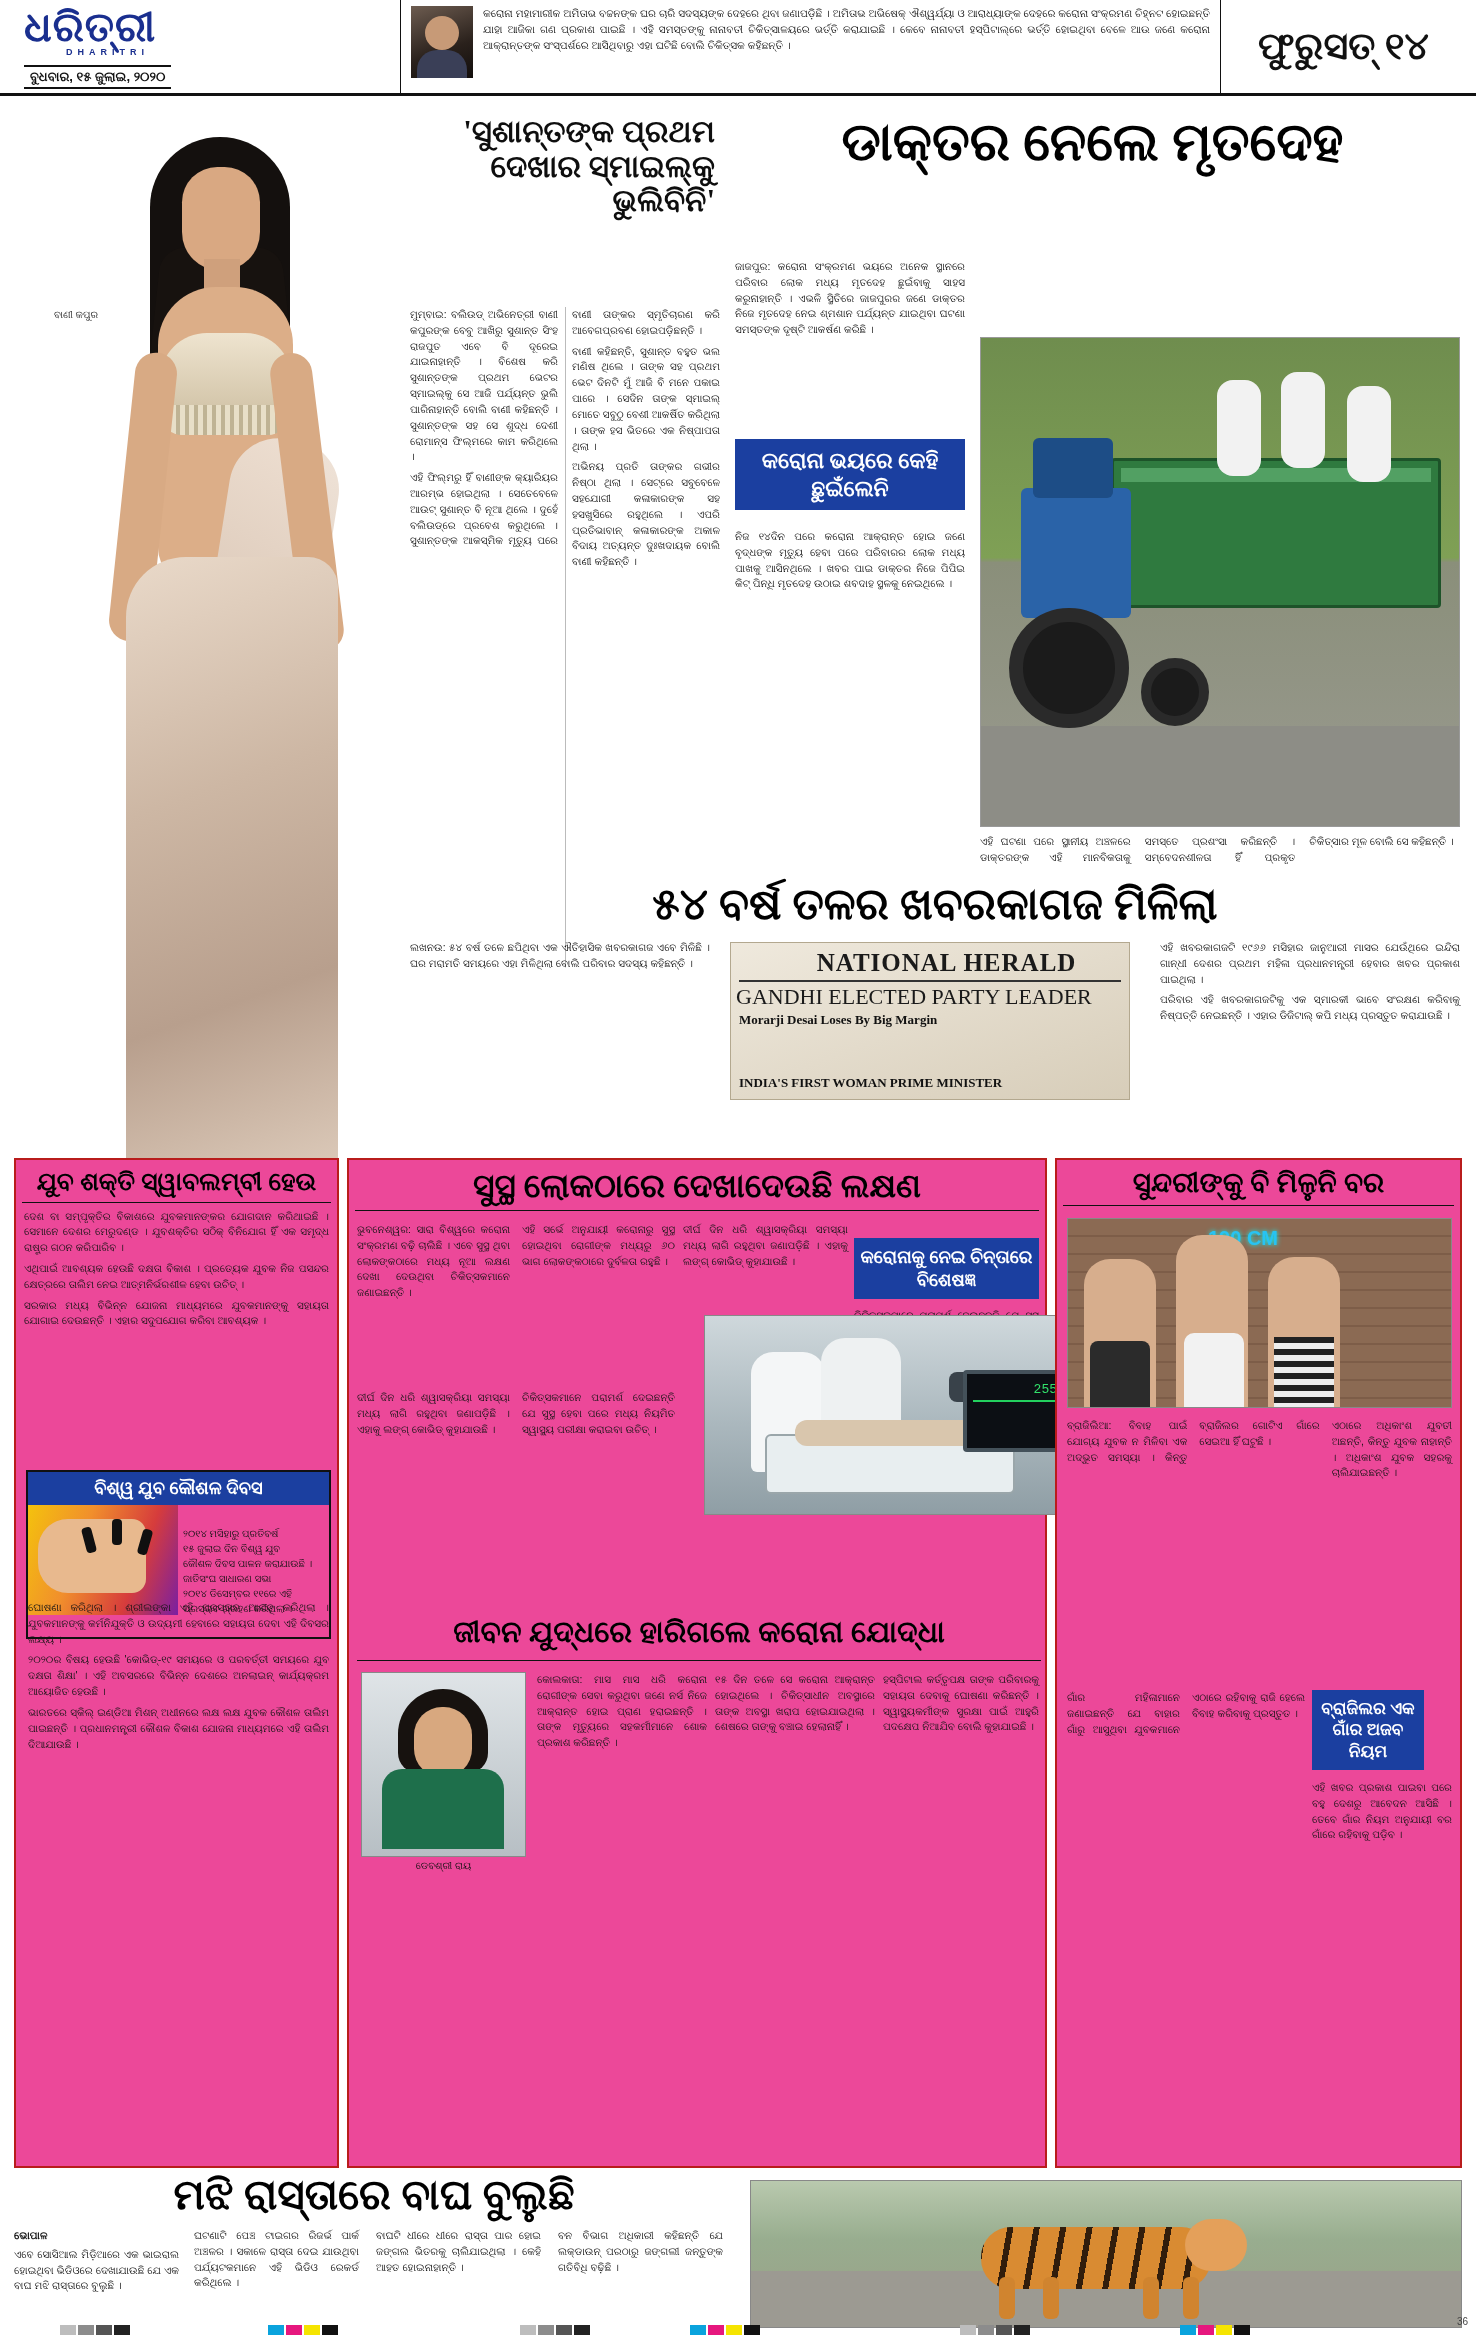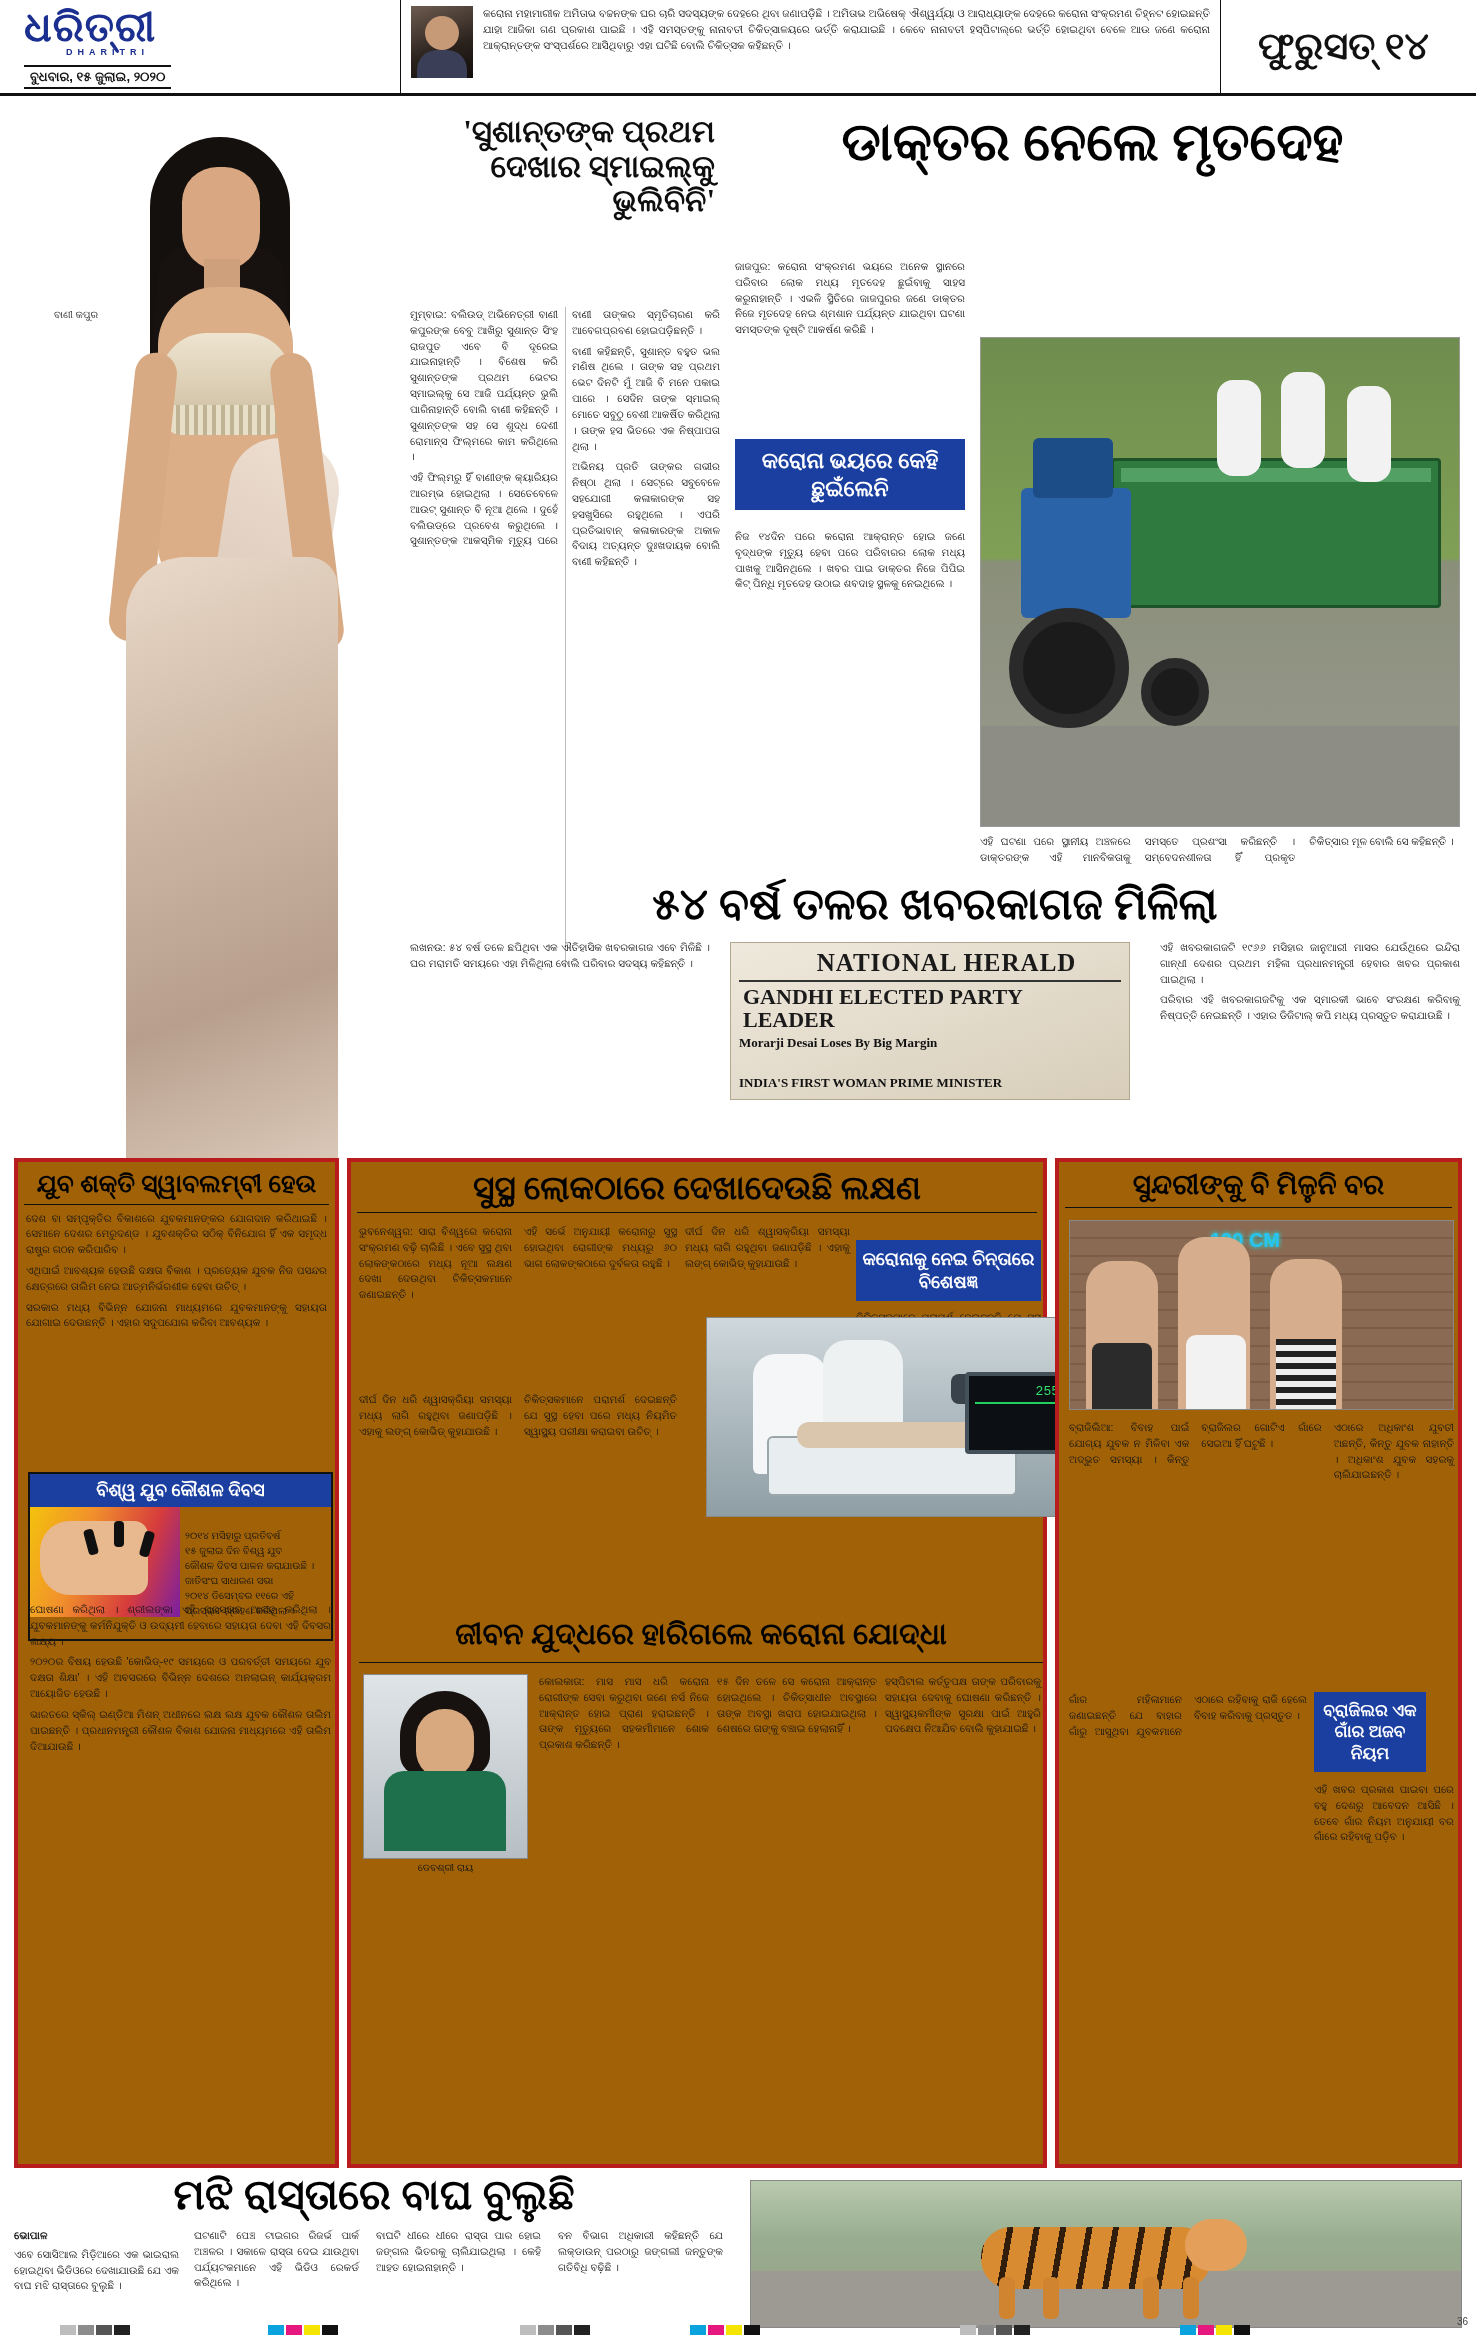--- a/index.html
+++ b/index.html
@@ -205,29 +205,29 @@
     background:linear-gradient(160deg,#efe9dd,#d7cdb9);
     border:1px solid #b3a88f; overflow:hidden;
     font-family:"Liberation Serif", serif;
   }
   .kh-clip .nh-title {
     font-size:25px; font-weight:bold; text-align:center; margin-top:6px;
     letter-spacing:1px; color:#1a1a1a;margin-left:33px;
   }
   .kh-clip .nh-rule { border-top:2px solid #333; margin:3px 8px; }
   .kh-clip .nh-head {
-    font-size:22px; font-weight:bold; margin:2px 12px; line-height:1.05; color:#1a1a1a;
+    font-size:22px; font-weight:normal; margin:2px 5px; line-height:1.05; color:#1a1a1a;
   }
   .kh-clip .nh-sub { font-size:13px; margin:4px 8px; font-weight:bold; }
   .kh-clip .nh-bottom {
     position:absolute; left:8px; bottom:8px; font-size:13px; font-weight:bold; line-height:1.15;
   }
 
   
-  .box { position:absolute; border:4px solid #b91c1c; background:#a16207; }
+  .box { position:absolute; border:2px solid #b91c1c; background:#ec4899; }
   .box-head {
     font-family:"Liberation Serif", serif; font-weight:bold;
     text-align:center; line-height:1.1;
   }
 
   .sec-a { left:14px; top:1158px; width:325px; height:1010px; }
   .sec-b { left:347px; top:1158px; width:700px; height:1010px; }
   .sec-c { left:1055px; top:1158px; width:407px; height:1010px; }
 
   

